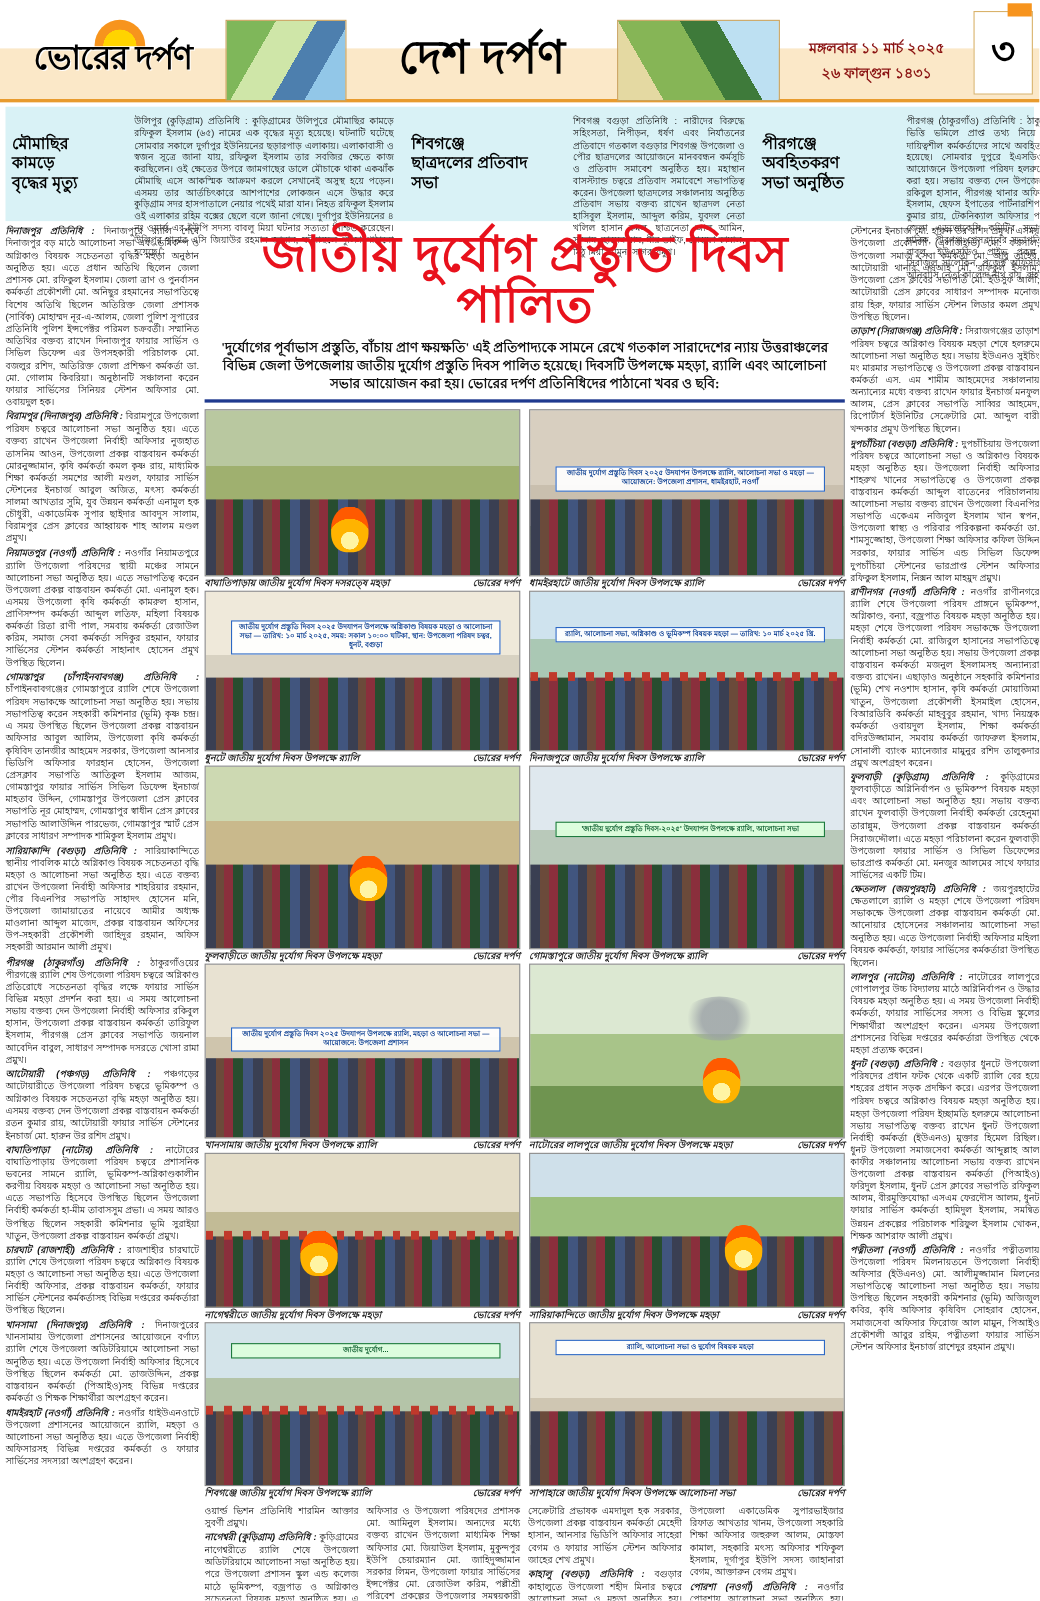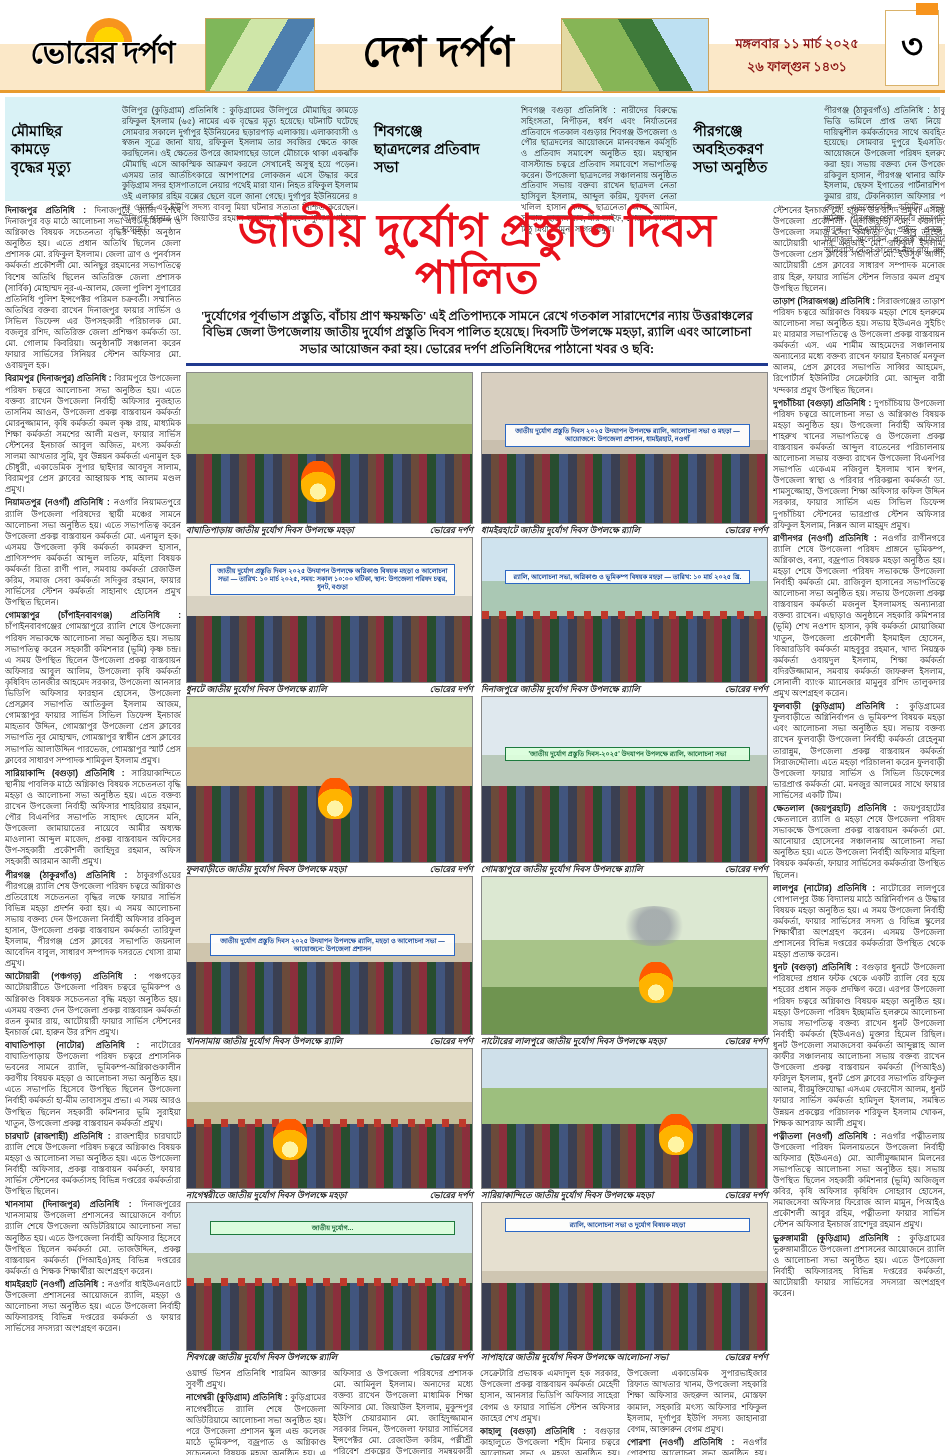--- a/index.html
+++ b/index.html
@@ -34,21 +34,21 @@
   .tsA .ts-body{width:236px;}
   .tsB .ts-head{width:108px;}
   .tsB .ts-body{width:156px;}
   .tsC .ts-head{width:92px;}
   .tsC .ts-body{width:186px;}
 
   
   .main{display:grid;grid-template-columns:176px 582px 172px;gap:5px;padding:0 5px;}
   .newscol{font-size:8.4px;line-height:1.32;text-align:justify;overflow:hidden;height:1256px;}
   .newscol p{margin:0 0 2px 0;}
-  .byline{font-weight:bold;}
+  .byline{font-weight:bold;font-style:italic;}
 
   
   .lead-head{color:#e8111c;font-weight:bold;font-size:45px;text-align:center;line-height:1.05;margin:2px 0 6px 0;}
   .lead-deck{font-size:12.3px;font-weight:bold;text-align:center;line-height:1.35;margin:0 4px 6px 4px;font-family:Liberation Serif, serif;}
   .navyrule{height:3px;background:#203a8f;margin:2px 0 6px 0;}
 
   .photogrid{display:grid;grid-template-columns:287px 287px;column-gap:8px;}
   .pcell{position:relative;overflow:hidden;border:1px solid #888;}
   .caption{display:flex;justify-content:space-between;align-items:center;height:13px;font-size:8.6px;font-weight:bold;font-style:italic;color:#222;}
   .caption .credit{font-weight:bold;}
@@ -144,21 +144,21 @@
       <div class="navyrule"></div>
 
       <div class="photogrid" id="photogrid">
           <div>
             <div class="pcell ph1" style="height: 150px;">
               <div class="sky"></div>
               <div class="crowd"></div>
               <div class="flame" style="left: 40%; bottom: 14%;"></div>
             </div>
             <div class="caption">
-              <span>বাঘাতিপাড়ায় জাতীয় দুর্যোগ দিবস উপলক্ষে মহড়া</span>
+              <span>বাঘাতিপাড়ায় জাতীয় দুর্যোগ দিবস দসরত্ষে মহড়া</span>
               <span class="credit">ভোরের দর্পণ</span>
             </div>
           </div>
           <div>
             <div class="pcell ph2" style="height: 150px;">
               <div class="sky"></div>
               <div class="crowd"></div>
               <div class="pbanner" style="top: 34%;">জাতীয় দুর্যোগ প্রস্তুতি দিবস ২০২৫ উদযাপন উপলক্ষে র‌্যালি, আলোচনা সভা ও মহড়া — আয়োজনে: উপজেলা প্রশাসন, ধামইরহাট, নওগাঁ</div>
             </div>
             <div class="caption">
@@ -300,16 +300,15 @@
     <div class="newscol" id="rightcol">
         <p><span>স্টেশনের ইনচার্জ মো. হারুন উর রশিদ প্রমুখ। এসময় উপজেলা প্রকৌশলী (এলজিইডি) মো. ফয়সাল, উপজেলা সমাজ সেবা কর্মকর্তা মো. আবু তাহের, আটোয়ারী থানার এসআই মো. রফিকুল ইসলাম, উপজেলা প্রেস ক্লাবের সভাপতি মো. ইউসুফ আলী, আটোয়ারী প্রেস ক্লাবের সাধারণ সম্পাদক মনোজ রায় হিরু, ফায়ার সার্ভিস স্টেশন লিডার কমল প্রমুখ উপস্থিত ছিলেন।</span></p>
         <p><b class="byline">তাড়াশ (সিরাজগঞ্জ) প্রতিনিধি :</b> <span>সিরাজগঞ্জের তাড়াশ পরিষদ চত্বরে অগ্নিকাণ্ড বিষয়ক মহড়া শেষে হলরুমে আলোচনা সভা অনুষ্ঠিত হয়। সভায় ইউএনও সুইচিং মং মারমার সভাপতিত্বে ও উপজেলা প্রকল্প বাস্তবায়ন কর্মকর্তা এস. এম শামীম আহমেদের সঞ্চালনায় অন্যান্যের মধ্যে বক্তব্য রাখেন ফায়ার ইনচার্জ মনফুল আলম, প্রেস ক্লাবের সভাপতি সাব্বির আহমেদ, রিপোর্টার্স ইউনিটির সেক্রেটারি মো. আব্দুল বারী খন্দকার প্রমুখ উপস্থিত ছিলেন।</span></p>
         <p><b class="byline">দুপচাঁচিয়া (বগুড়া) প্রতিনিধি :</b> <span>দুপচাঁচিয়ায় উপজেলা পরিষদ চত্বরে আলোচনা সভা ও অগ্নিকাণ্ড বিষয়ক মহড়া অনুষ্ঠিত হয়। উপজেলা নির্বাহী অফিসার শাহরুখ খানের সভাপতিত্বে ও উপজেলা প্রকল্প বাস্তবায়ন কর্মকর্তা আব্দুল বাতেনের পরিচালনায় আলোচনা সভায় বক্তব্য রাখেন উপজেলা বিএনপির সভাপতি একেএম নজিবুল ইসলাম খান স্বপন, উপজেলা স্বাস্থ্য ও পরিবার পরিকল্পনা কর্মকর্তা ডা. শামসুজ্জোহা, উপজেলা শিক্ষা অফিসার কফিল উদ্দিন সরকার, ফায়ার সার্ভিস এন্ড সিভিল ডিফেন্স দুপচাঁচিয়া স্টেশনের ভারপ্রাপ্ত স্টেশন অফিসার রফিকুল ইসলাম, নিক্সন আল মাহমুদ প্রমুখ।</span></p>
         <p><b class="byline">রাণীনগর (নওগাঁ) প্রতিনিধি :</b> <span>নওগাঁর রাণীনগরে র‌্যালি শেষে উপজেলা পরিষদ প্রাঙ্গনে ভূমিকম্প, অগ্নিকাণ্ড, বন্যা, বজ্রপাত বিষয়ক মহড়া অনুষ্ঠিত হয়। মহড়া শেষে উপজেলা পরিষদ সভাকক্ষে উপজেলা নির্বাহী কর্মকর্তা মো. রাজিবুল হাসানের সভাপতিত্বে আলোচনা সভা অনুষ্ঠিত হয়। সভায় উপজেলা প্রকল্প বাস্তবায়ন কর্মকর্তা মজনুল ইসলামসহ অন্যান্যরা বক্তব্য রাখেন। এছাড়াও অনুষ্ঠানে সহকারি কমিশনার (ভূমি) শেখ নওশাদ হাসান, কৃষি কর্মকর্তা মোয়াজিমা খাতুন, উপজেলা প্রকৌশলী ইসমাইল হোসেন, বিআরডিবি কর্মকর্তা মাহবুবুর রহমান, খাদ্য নিয়ন্ত্রক কর্মকর্তা ওবায়দুল ইসলাম, শিক্ষা কর্মকর্তা বদিরউজ্জামান, সমবায় কর্মকর্তা জাফরুল ইসলাম, সোনালী ব্যাংক ম্যানেজার মামুনুর রশিদ তালুকদার প্রমুখ অংশগ্রহণ করেন।</span></p>
         <p><b class="byline">ফুলবাড়ী (কুড়িগ্রাম) প্রতিনিধি :</b> <span>কুড়িগ্রামের ফুলবাড়ীতে অগ্নিনির্বাপন ও ভূমিকম্প বিষয়ক মহড়া এবং আলোচনা সভা অনুষ্ঠিত হয়। সভায় বক্তব্য রাখেন ফুলবাড়ী উপজেলা নির্বাহী কর্মকর্তা রেহেনুমা তারান্নুম, উপজেলা প্রকল্প বাস্তবায়ন কর্মকর্তা সিরাজদ্দৌলা। এতে মহড়া পরিচালনা করেন ফুলবাড়ী উপজেলা ফায়ার সার্ভিস ও সিভিল ডিফেন্সের ভারপ্রাপ্ত কর্মকর্তা মো. মনজুর আলমের সাথে ফায়ার সার্ভিসের একটি টিম।</span></p>
         <p><b class="byline">ক্ষেতলাল (জয়পুরহাট) প্রতিনিধি :</b> <span>জয়পুরহাটের ক্ষেতলালে র‌্যালি ও মহড়া শেষে উপজেলা পরিষদ সভাকক্ষে উপজেলা প্রকল্প বাস্তবায়ন কর্মকর্তা মো. আনোয়ার হোসেনের সঞ্চালনায় আলোচনা সভা অনুষ্ঠিত হয়। এতে উপজেলা নির্বাহী অফিসার মহিলা বিষয়ক কর্মকর্তা, ফায়ার সার্ভিসের কর্মকর্তারা উপস্থিত ছিলেন।</span></p>
         <p><b class="byline">লালপুর (নাটোর) প্রতিনিধি :</b> <span>নাটোরের লালপুরে গোপালপুর উচ্চ বিদ্যালয় মাঠে অগ্নিনির্বাপন ও উদ্ধার বিষয়ক মহড়া অনুষ্ঠিত হয়। এ সময় উপজেলা নির্বাহী কর্মকর্তা, ফায়ার সার্ভিসের সদস্য ও বিভিন্ন স্কুলের শিক্ষার্থীরা অংশগ্রহণ করেন। এসময় উপজেলা প্রশাসনের বিভিন্ন দপ্তরের কর্মকর্তারা উপস্থিত থেকে মহড়া প্রত্যক্ষ করেন।</span></p>
         <p><b class="byline">ধুনট (বগুড়া) প্রতিনিধি :</b> <span>বগুড়ার ধুনটে উপজেলা পরিষদের প্রধান ফটক থেকে একটি র‌্যালি বের হয়ে শহরের প্রধান সড়ক প্রদক্ষিণ করে। এরপর উপজেলা পরিষদ চত্বরে অগ্নিকাণ্ড বিষয়ক মহড়া অনুষ্ঠিত হয়। মহড়া উপজেলা পরিষদ ইচ্ছামতি হলরুমে আলোচনা সভায় সভাপতিত্ব বক্তব্য রাখেন ধুনট উপজেলা নির্বাহী কর্মকর্তা (ইউএনও) মুক্তার হিমেল রিছিল। ধুনট উপজেলা সমাজসেবা কর্মকর্তা আব্দুল্লাহ আল কাফীর সঞ্চালনায় আলোচনা সভায় বক্তব্য রাখেন উপজেলা প্রকল্প বাস্তবায়ন কর্মকর্তা (পিআইও) ফরিদুল ইসলাম, ধুনট প্রেস ক্লাবের সভাপতি রফিকুল আলম, বীরমুক্তিযোদ্ধা এসএম ফেরদৌস আলম, ধুনট ফায়ার সার্ভিস কর্মকর্তা হামিদুল ইসলাম, সমন্বিত উন্নয়ন প্রকল্পের পরিচালক শরিফুল ইসলাম খোকন, শিক্ষক আশরাফ আলী প্রমুখ।</span></p>
         <p><b class="byline">পত্নীতলা (নওগাঁ) প্রতিনিধি :</b> <span>নওগাঁর পত্নীতলায় উপজেলা পরিষদ মিলনায়তনে উপজেলা নির্বাহী অফিসার (ইউএনও) মো. আলীমুজ্জামান মিলনের সভাপতিত্বে আলোচনা সভা অনুষ্ঠিত হয়। সভায় উপস্থিত ছিলেন সহকারী কমিশনার (ভূমি) অজিজুল কবির, কৃষি অফিসার কৃষিবিদ সোহরাব হোসেন, সমাজসেবা অফিসার ফিরোজ আল মামুন, পিআইও প্রকৌশলী আবুর রহিম, পত্নীতলা ফায়ার সার্ভিস স্টেশন অফিসার ইনচার্জ রাশেদুর রহমান প্রমুখ।</span></p>
-        <p><b class="byline">ভুরুঙ্গামারী (কুড়িগ্রাম) প্রতিনিধি :</b> <span>কুড়িগ্রামের ভুরুঙ্গামারীতে উপজেলা প্রশাসনের আয়োজনে র‌্যালি ও আলোচনা সভা অনুষ্ঠিত হয়। এতে উপজেলা নির্বাহী অফিসারসহ বিভিন্ন দপ্তরের কর্মকর্তা, আটোয়ারী ফায়ার সার্ভিসের সদস্যরা অংশগ্রহণ করেন।</span></p>
       </div>
   </div>
 </div>
 
 </body></html>

